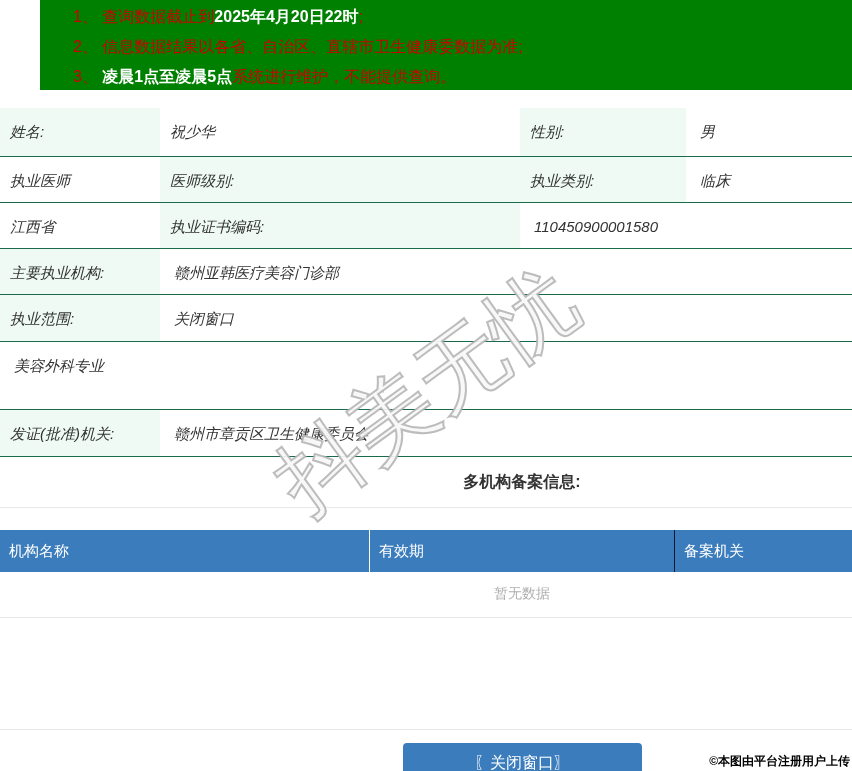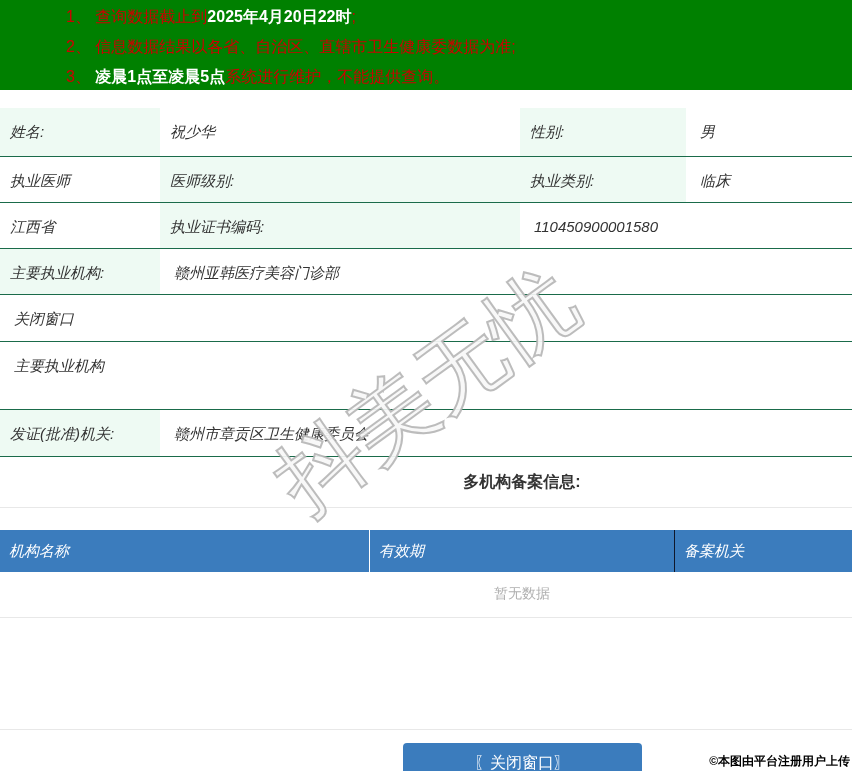--- a/index.html
+++ b/index.html
@@ -7,41 +7,41 @@
     --blue:#3b7cbd; --muted:#b0b0b0; --line:#e8e8e8; --text:#333333;
   }
   html,body{margin:0;padding:0;}
   body{
     width:852px;height:771px;overflow:hidden;position:relative;background:#fff;
     font-family:"Liberation Sans", sans-serif;color:var(--text);
   }
   
   .banner{
     height:90px;box-sizing:border-box;background:var(--green);
-    padding:2px 0 0 66px;overflow:hidden;
+    padding:2px 0 0 33px;overflow:hidden;margin-left:40px;
   }
   .bline{line-height:30px;font-size:16px;white-space:nowrap;}
   .bline .r{color:var(--red);}
   .bline .w{color:#ffffff;font-weight:bold;}
   
   .ptable{margin-top:18px;}
   .prow{display:grid;border-bottom:1px solid var(--rowline);}
   .prow.pair{grid-template-columns:160px 360px 166px 1fr;}
   .prow.single{grid-template-columns:160px 1fr;}
   .cell{box-sizing:border-box;padding:13px 10px 0 10px;font-size:15px;line-height:21px;color:var(--text);font-style:italic;}
   .cell.label{background:var(--mint);padding-right:35px;}
   .cell.value{padding-left:14px;}
   .prow.pair .cell.value.v1{padding-left:10px;}
   .h48{min-height:48px}.h45{min-height:45px}.h46{min-height:46px}.h67{min-height:67px}
   
   .wide{width:1044px;}
   .section-title{text-align:center;font-weight:bold;font-size:16px;color:#333;padding:15px 0 14px 0;}
   .hr{border-top:1px solid var(--line);height:0;width:852px;}
   .fhead{display:flex;background:var(--blue);height:42px;margin-top:22px;}
-  .fcell{box-sizing:border-box;display:flex;align-items:center;padding-left:9px;font-size:15px;color:#fff;font-style:italic;}
+  .fcell{box-sizing:border-box;display:flex;align-items:center;padding-left:9px;font-size:15px;color:#fff;}
   .fcell.c1{width:370px;border-right:1px solid #fff;}
   .fcell.c2{width:305px;border-right:1px solid #0f172a;}
   .fcell.c3{flex:1;}
   .empty{text-align:center;color:var(--muted);font-size:14px;padding:13px 0 14px 0;}
   .spacer{height:111px;}
   
   .btn-row{text-align:center;margin-top:13px;}
   .close-btn{
     width:239px;height:40px;background:var(--blue);color:#fff;font-size:16px;
     border:none;border-radius:4px;cursor:pointer;font-family:inherit;
@@ -92,24 +92,25 @@
   <div class="prow pair">
     <div class="cell value v1 h45">江西省</div>
     <div class="cell label h45">执业证书编码:</div>
     <div class="cell value h45">110450900001580</div>
   </div>
   <div class="prow single">
     <div class="cell label h45">主要执业机构:</div>
     <div class="cell value h45">赣州亚韩医疗美容门诊部</div>
   </div>
   <div class="prow single">
+    <div class="cell label h46">执业范围:</div>
     <div class="cell value h46">关闭窗口</div>
   </div>
   <div class="prow single">
-    <div class="cell value h67">主要执业机构</div>
+    <div class="cell value h67">美容外科专业</div>
   </div>
   <div class="prow single">
     <div class="cell label h46">发证(批准)机关:</div>
     <div class="cell value h46">赣州市章贡区卫生健康委员会</div>
   </div>
 </div>
 
 <div class="wide section-title">多机构备案信息:</div>
 <div class="hr"></div>
 

